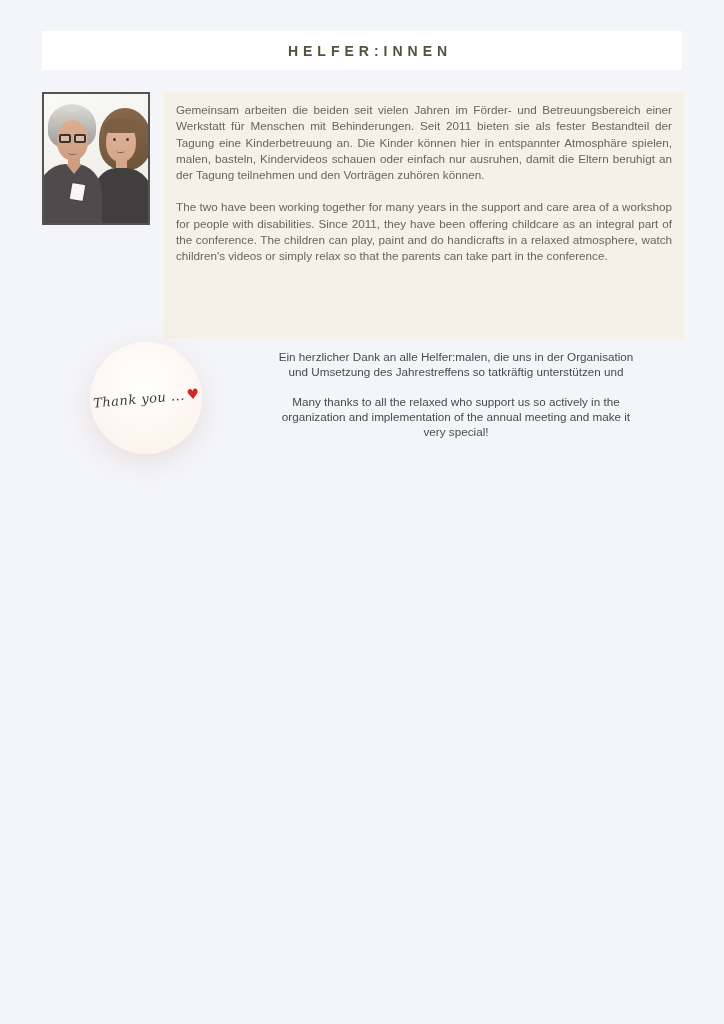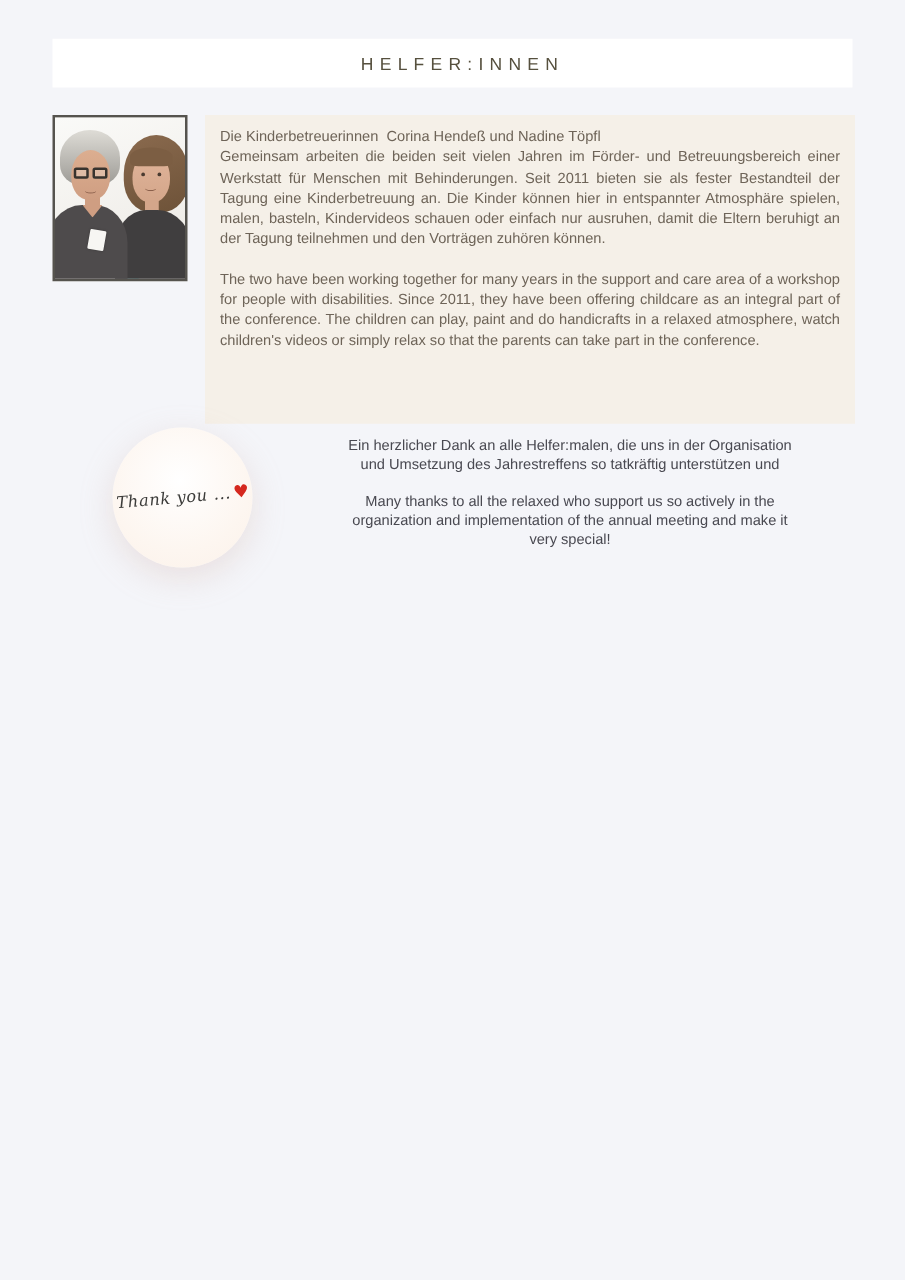--- a/index.html
+++ b/index.html
@@ -12,21 +12,21 @@
     --heart:#d5281e;
   }
   *{margin:0;padding:0;box-sizing:border-box;}
   html,body{width:724px;}
   body{font-family:"Liberation Sans",sans-serif;background:var(--page-bg);}
   .page{position:relative;width:724px;height:1024px;background:var(--page-bg);overflow:hidden;}
 
   
   .header-bar{position:absolute;left:42px;top:31px;width:640px;height:39px;background:var(--header-bar);
     display:flex;align-items:center;justify-content:center;}
-  .page-title{font-size:14px;font-weight:normal;letter-spacing:5px;color:var(--title);margin-left:16px;}
+  .page-title{font-size:14px;font-weight:bold;letter-spacing:5px;color:var(--title);margin-left:16px;}
 
   
   .photo{position:absolute;left:42px;top:92px;width:108px;height:133px;border:2px solid #55534e;
     background:#fbfaf8;overflow:hidden;}
   .photo *{position:absolute;}
   .wall{inset:0;background:linear-gradient(160deg,#fafaf8 0%,#f2f0ec 60%,#e9e6e1 100%);}
   .teal-object{left:54px;top:90px;width:15px;height:39px;background:#84cfc9;border-radius:3px;transform:rotate(2deg);}
   .w2-hair{left:55px;top:14px;width:52px;height:62px;border-radius:50% 50% 42% 42%;background:linear-gradient(160deg,#8a6a4e,#6d5238);}
   .w2-face{left:62px;top:28px;width:30px;height:40px;border-radius:50% 50% 46% 46%;background:linear-gradient(180deg,#e0b49a,#d4a68a);}
   .w2-fringe{left:60px;top:24px;width:34px;height:15px;border-radius:50% 50% 20% 20%;background:#7c5e43;}
@@ -93,21 +93,20 @@
     <div class="w1-face"></div>
     <div class="w1-glasses">
         <span></span>
         <span></span>
       </div>
     <div class="w1-smile"></div>
     <div class="w1-tag"></div>
   </div>
 
   <div class="info-panel">
-    <div class="info-heading">Die Kinderbetreuerinnen  Corina Hendeß und Nadine Töpfl</div>
     <div class="info-body">Gemeinsam arbeiten die beiden seit vielen Jahren im Förder- und Betreuungsbereich einer Werkstatt für Menschen mit Behinderungen. Seit 2011 bieten sie als fester Bestandteil der Tagung eine Kinderbetreuung an. Die Kinder können hier in entspannter Atmosphäre spielen, malen, basteln, Kindervideos schauen oder einfach nur ausruhen, damit die Eltern beruhigt an der Tagung teilnehmen und den Vorträgen zuhören können.</div>
     <div class="para-gap"></div>
     <div class="info-body">The two have been working together for many years in the support and care area of a workshop for people with disabilities. Since 2011, they have been offering childcare as an integral part of the conference. The children can play, paint and do handicrafts in a relaxed atmosphere, watch children's videos or simply relax so that the parents can take part in the conference.</div>
   </div>
 
   <div class="thanks-badge">
     <div class="badge-script"><span>Thank you ...</span><span class="heart-icon">♥</span></div>
   </div>
 
   <div class="thanks-text">

